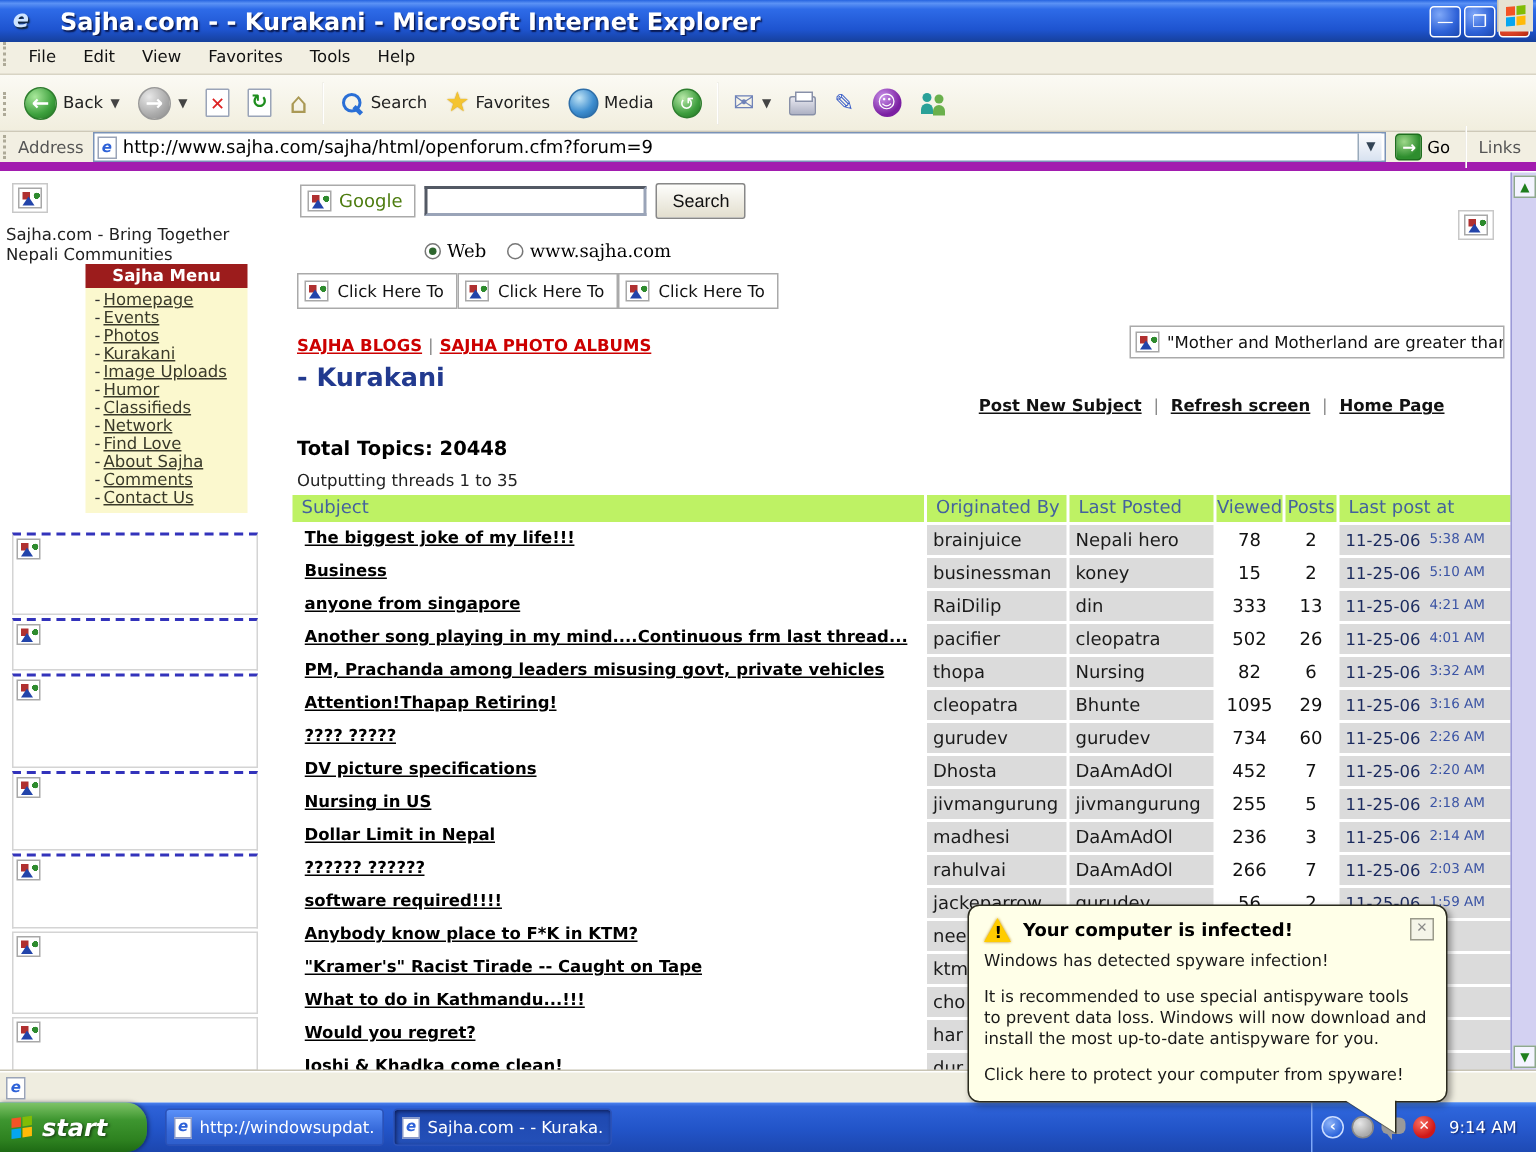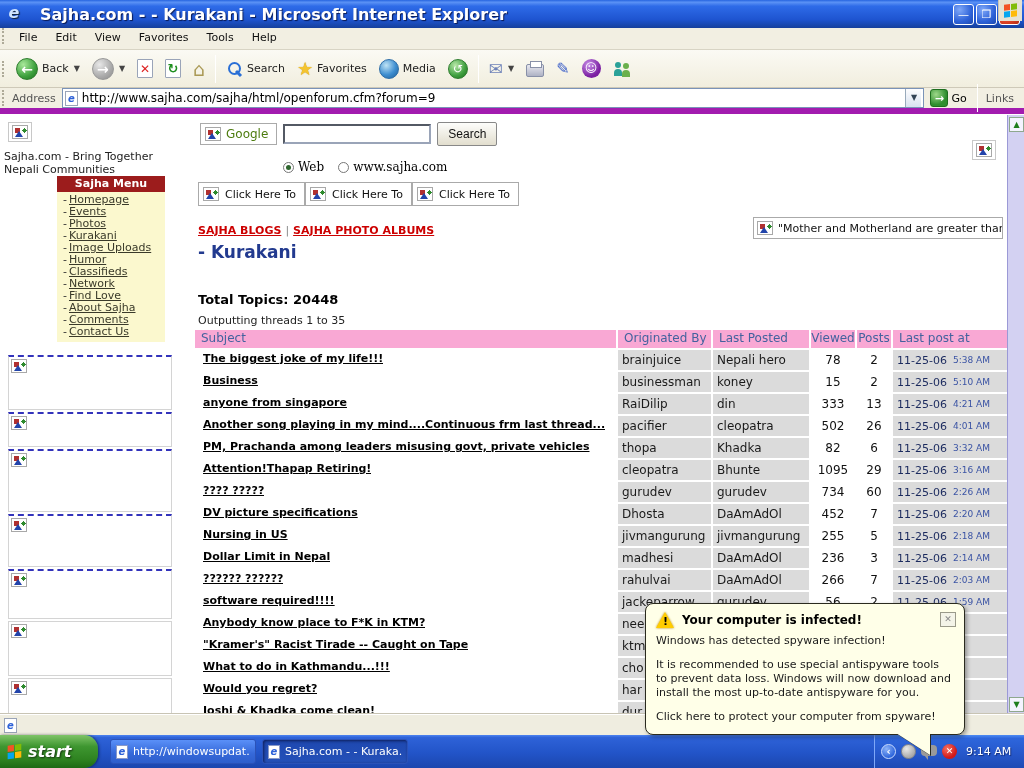--- a/index.html
+++ b/index.html
@@ -138,21 +138,21 @@
   .kurakani-title { position:absolute; left:3px; top:128px; font-size:17px; font-weight:bold; color:#223A8F; }
   .actions-line { position:absolute; right:45px; top:150px; font-size:11px; font-weight:bold; white-space:nowrap; }
   .act-link { color:#111; text-decoration:underline; cursor:pointer; }
   .total-topics { position:absolute; left:3px; top:178px; font-size:13px; font-weight:bold; color:#000; }
   .out-range { position:absolute; left:3px; top:200px; font-size:11px; color:#222; }
 
   
   .ftable { position:absolute; left:0; top:216px; width:813px; }
   .frow { display:flex; gap:2px; margin-bottom:2px; }
   .fhead { height:18px; }
-  .fhead span { background:#f9a8d4; color:#44629E; font-size:12px; padding:1px 0 0 6px; }
+  .fhead span { background:#bef264; color:#44629E; font-size:12px; padding:1px 0 0 6px; }
   .c-sub { width:421px; flex:none; }
   .c-orig { width:93px; flex:none; }
   .c-lastp { width:96px; flex:none; }
   .c-view { width:44px; flex:none; text-align:center; padding-left:0 !important; }
   .c-posts { width:34px; flex:none; text-align:center; padding-left:0 !important; }
   .c-lpa { flex:1; }
   .drow { height:20px; align-items:center; }
   .drow .c-sub { padding-left:8px; }
   .sub-link { font-size:11px; font-weight:bold; color:#000; text-decoration:underline; cursor:pointer;
     white-space:nowrap; overflow:hidden; display:inline-block; max-width:413px; }
@@ -427,20 +427,27 @@
           <span class="bimg"></span>
         </span>
       <div class="quote-box">
         <span class="bimg"></span>
         <span class="quote-text">"Mother and Motherland are greater than</span>
       </div>
       <div class="blogs-line">
         <span class="red-link">SAJHA BLOGS</span><span class="pipe">|</span><span class="red-link">SAJHA PHOTO ALBUMS</span>
       </div>
       <div class="kurakani-title">- Kurakani</div>
+      <div class="actions-line">
+        <span class="act-link">Post New Subject</span>
+        <span class="pipe">|</span>
+        <span class="act-link">Refresh screen</span>
+        <span class="pipe">|</span>
+        <span class="act-link">Home Page</span>
+      </div>
       <div class="total-topics">Total Topics: 20448</div>
       <div class="out-range">Outputting threads 1 to 35</div>
 
       <div class="ftable">
         <div class="frow fhead">
           <span class="c-sub">Subject</span>
           <span class="c-orig">Originated By</span>
           <span class="c-lastp">Last Posted</span>
           <span class="c-view">Viewed</span>
           <span class="c-posts">Posts</span>
@@ -492,21 +499,21 @@
               <span class="c-posts cell-white">26</span>
               <span class="c-lpa cell-gray">
                 <span class="lpa-date">11-25-06</span>
                 <span class="lpa-time">4:01 AM</span>
               </span>
             </div>
 
             <div class="frow drow">
               <span class="c-sub"><span class="sub-link">PM, Prachanda among leaders misusing govt, private vehicles</span></span>
               <span class="c-orig cell-gray">thopa</span>
-              <span class="c-lastp cell-gray">Khadka</span>
+              <span class="c-lastp cell-gray">Nursing</span>
               <span class="c-view cell-white">82</span>
               <span class="c-posts cell-white">6</span>
               <span class="c-lpa cell-gray">
                 <span class="lpa-date">11-25-06</span>
                 <span class="lpa-time">3:32 AM</span>
               </span>
             </div>
 
             <div class="frow drow">
               <span class="c-sub"><span class="sub-link">Attention!Thapap Retiring!</span></span>

